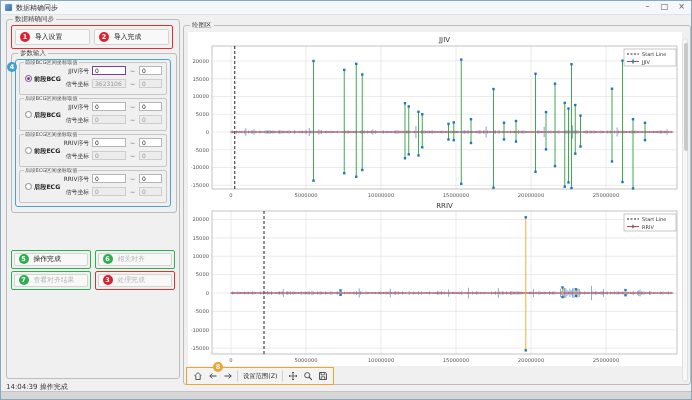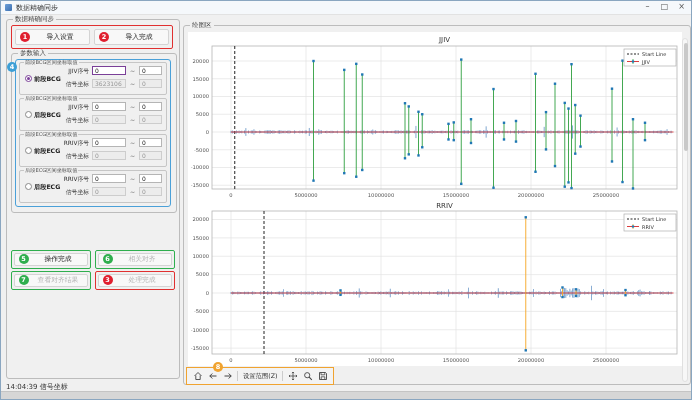--- a/index.html
+++ b/index.html
@@ -25,21 +25,21 @@
     display:flex;align-items:center;justify-content:center;line-height:1;flex:none;}
   .b-red{background:#e01f2f;}
   .b-green{background:#2fae4e;}
   .b-blue{background:#3d9fd6;}
   .b-orange{background:#f0a330;}
   .badge.abs{position:absolute;z-index:5;}
   
   .btn{position:absolute;display:flex;align-items:center;background:#f8f8f8;border:1px solid #d4d4d4;
     border-radius:2px;font-size:6.8px;color:#222;padding:0 4px;box-sizing:border-box;cursor:default;}
   .btn .badge{margin-right:5px;}
-  .btn .bl{flex:1;text-align:center;white-space:nowrap;}
+  .btn .bl{flex:1;white-space:nowrap;}
   .btn.dis .bl{color:#b5b5b5;}
   
   .section{position:absolute;left:3px;width:148px;height:33px;border:1px solid #c6c6c6;border-radius:2px;box-sizing:border-box;}
   .sec-label{position:absolute;top:-3.5px;left:4px;background:#f0f0f0;font-size:5.2px;color:#555;padding:0 1px;line-height:1;white-space:nowrap;}
   .radio{position:absolute;left:5px;top:12px;width:7px;height:7px;border:1px solid #8a8a8a;border-radius:50%;background:#fff;box-sizing:border-box;}
   .radio.checked{border-color:#7a3f98;}
   .radio.checked::after{content:"";position:absolute;left:1px;top:1px;right:1px;bottom:1px;background:#7a3f98;border-radius:50%;}
   .radio-label{position:absolute;left:14px;top:12px;font-size:6.2px;font-weight:600;color:#222;white-space:nowrap;}
   .rl{position:absolute;font-size:5.8px;color:#333;width:33px;text-align:right;white-space:nowrap;}
   .fld{position:absolute;height:9px;font-size:6px;border:1px solid #b5b5b5;background:#fff;padding:0 2px;
@@ -1062,17 +1062,17 @@
           </svg>
       </span>
     </div>
 
     <div class="vscroll">
       <div class="vthumb"></div>
     </div>
   </div>
 
   <div class="statusbar">
-    <span class="status-text">14:04:39 信号坐标</span>
+    <span class="status-text">14:04:39 操作完成</span>
   </div>
   <div class="bottomstrip"></div>
 
 </div>
 
 </body></html>

